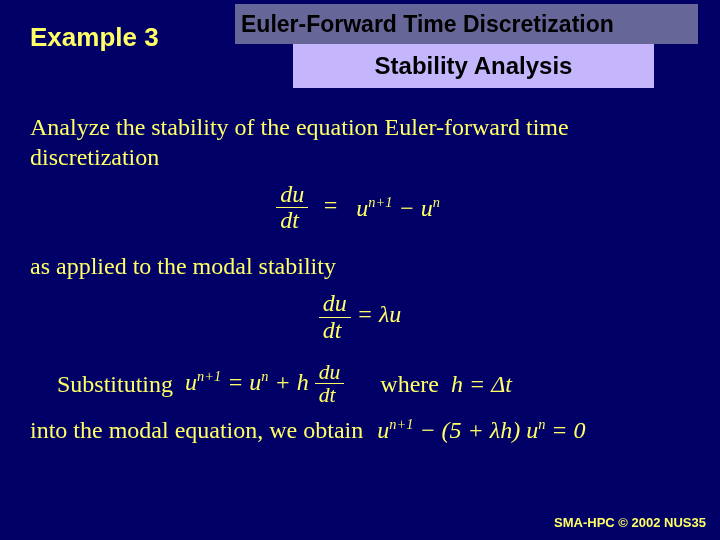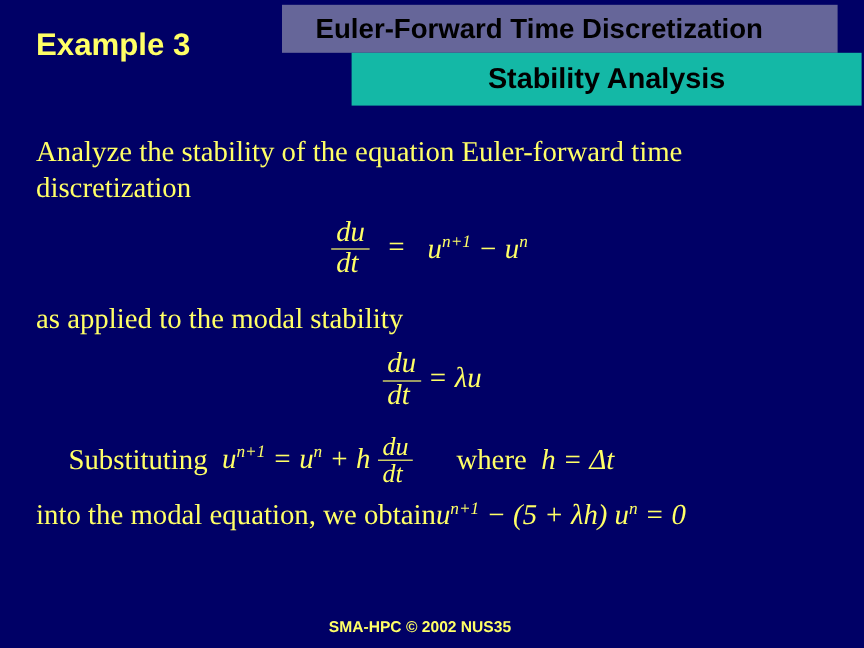--- a/index.html
+++ b/index.html
@@ -27,29 +27,29 @@
     left: 235px;
     top: 4px;
     width: 463px;
     height: 40px;
     background: #666699;
     color: #000000;
     font-weight: bold;
     font-size: 23px;
     display: flex;
     align-items: center;
-    padding-left: 28px;
+    padding-left: 6px;
   }
   .sub-box {
     position: absolute;
     left: 293px;
     top: 44px;
-    width: 425px;
+    width: 361px;
     height: 44px;
-    background: #14b8a6;
+    background: #c4b5fd;
     color: #000000;
     font-weight: bold;
     font-size: 24px;
     display: flex;
     align-items: center;
     justify-content: center;
   }
   .content {
     padding: 12px 30px 0 30px;
     font-family: "Times New Roman", Times, serif;
@@ -75,29 +75,30 @@
     display: flex;
     align-items: center;
     gap: 12px;
     margin-top: 6px;
     margin-left: 27px;
   }
   .row-sub .label { font-family: "Times New Roman", serif; font-size: 24px; }
   .final-row {
     display: flex;
     align-items: flex-end;
+    gap: 14px;
     margin-top: 8px;
   }
   .footer {
     position: absolute;
     bottom: 10px;
     left: 10px;
-    right: 30px;
+    right: 14px;
     display: flex;
-    justify-content: center;
+    justify-content: flex-end;
     font-family: Arial, sans-serif;
     font-size: 13px;
     font-weight: bold;
     color: #ffff66;
   }
 </style>
 </head>
 <body>
 
 <div class="header">

